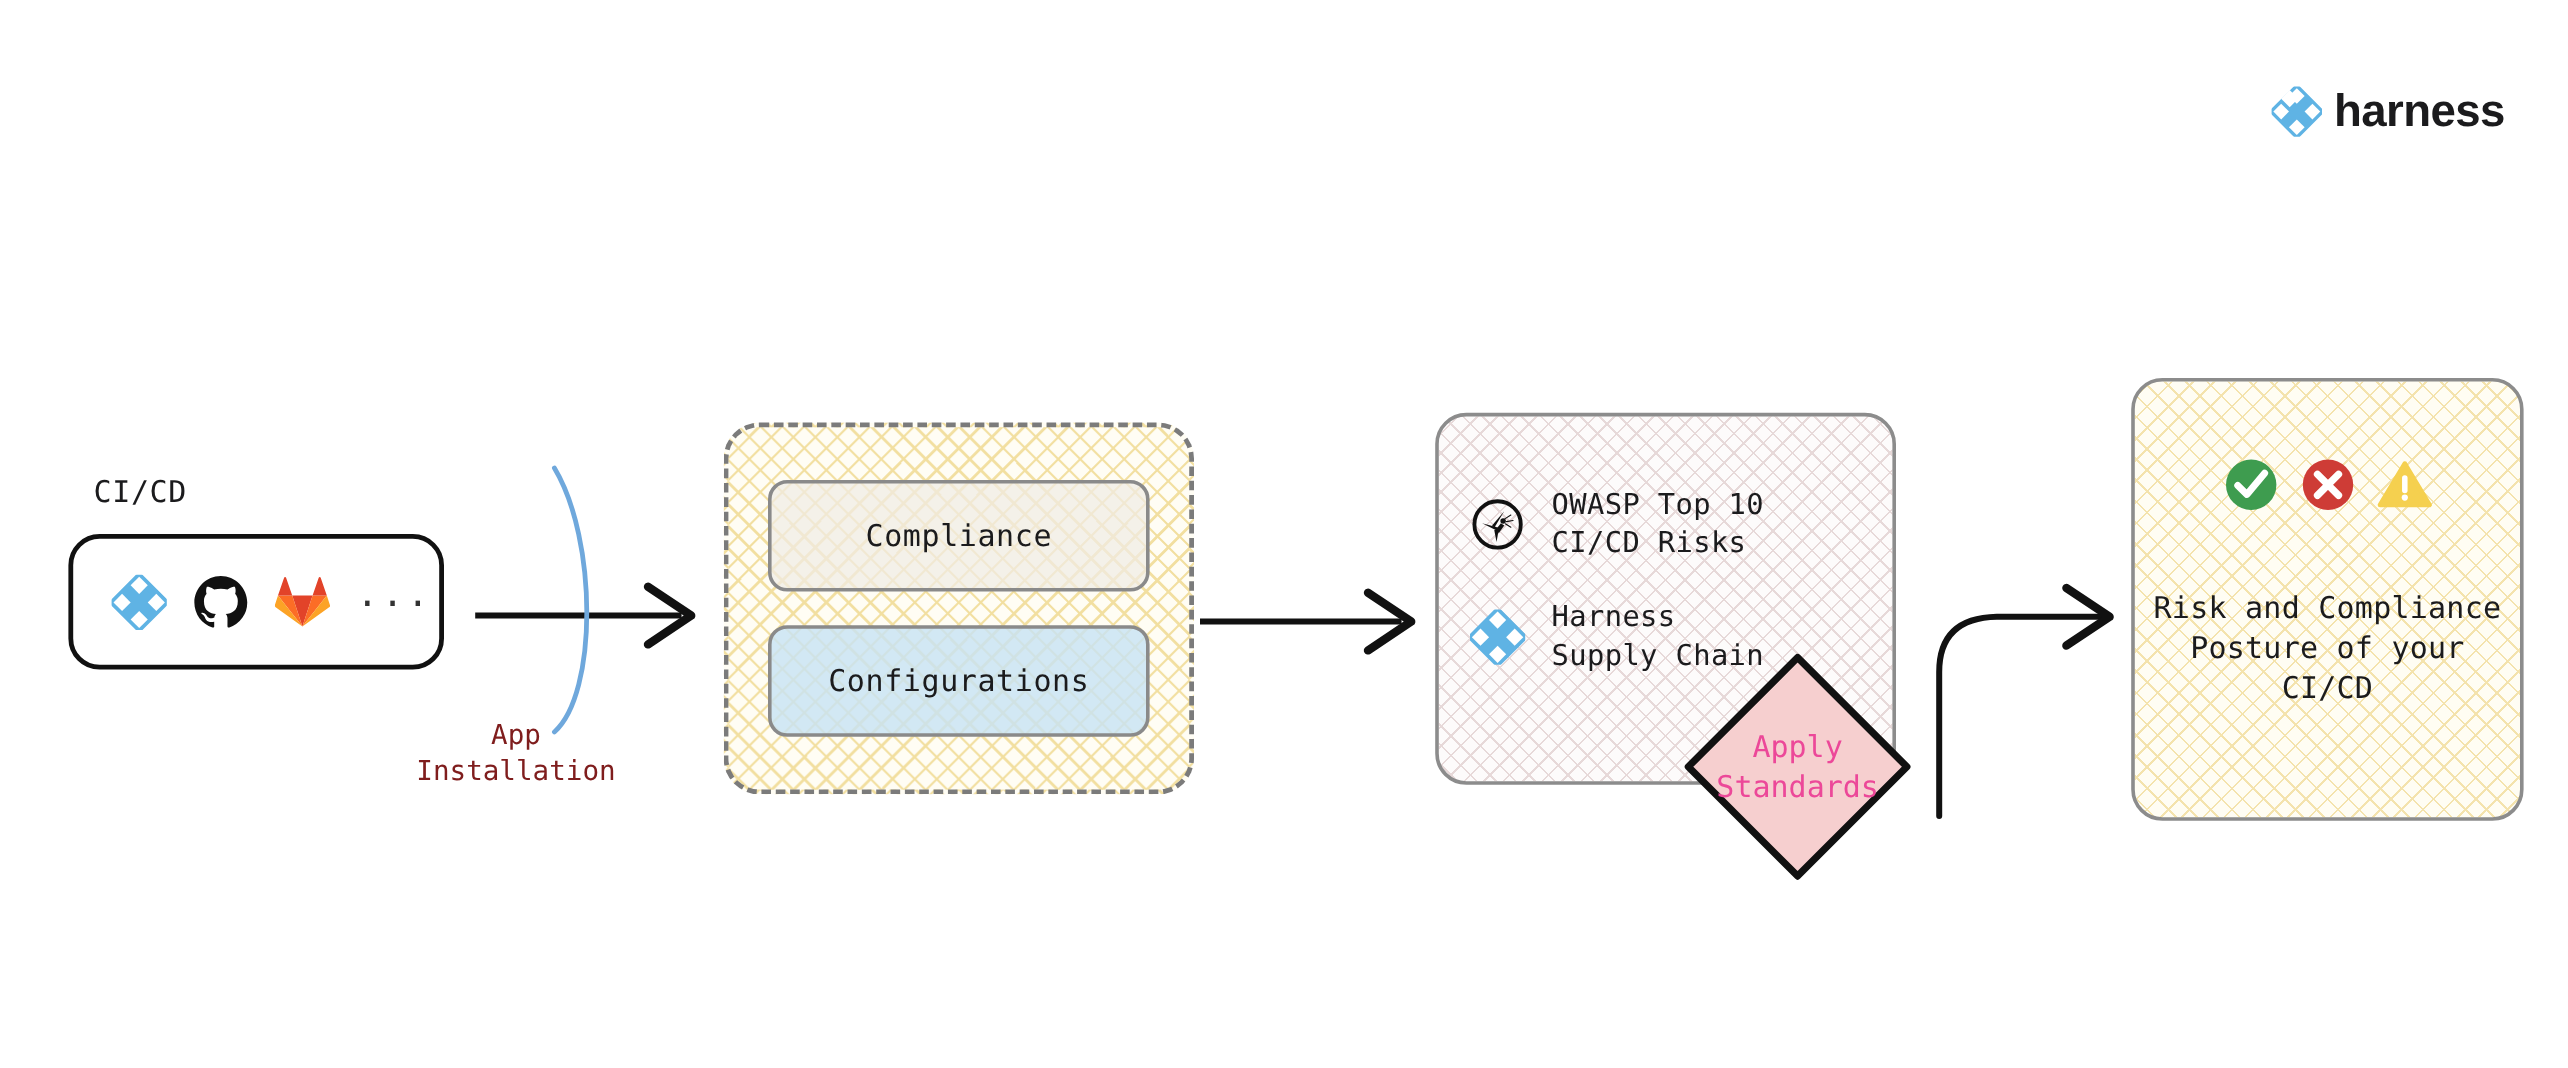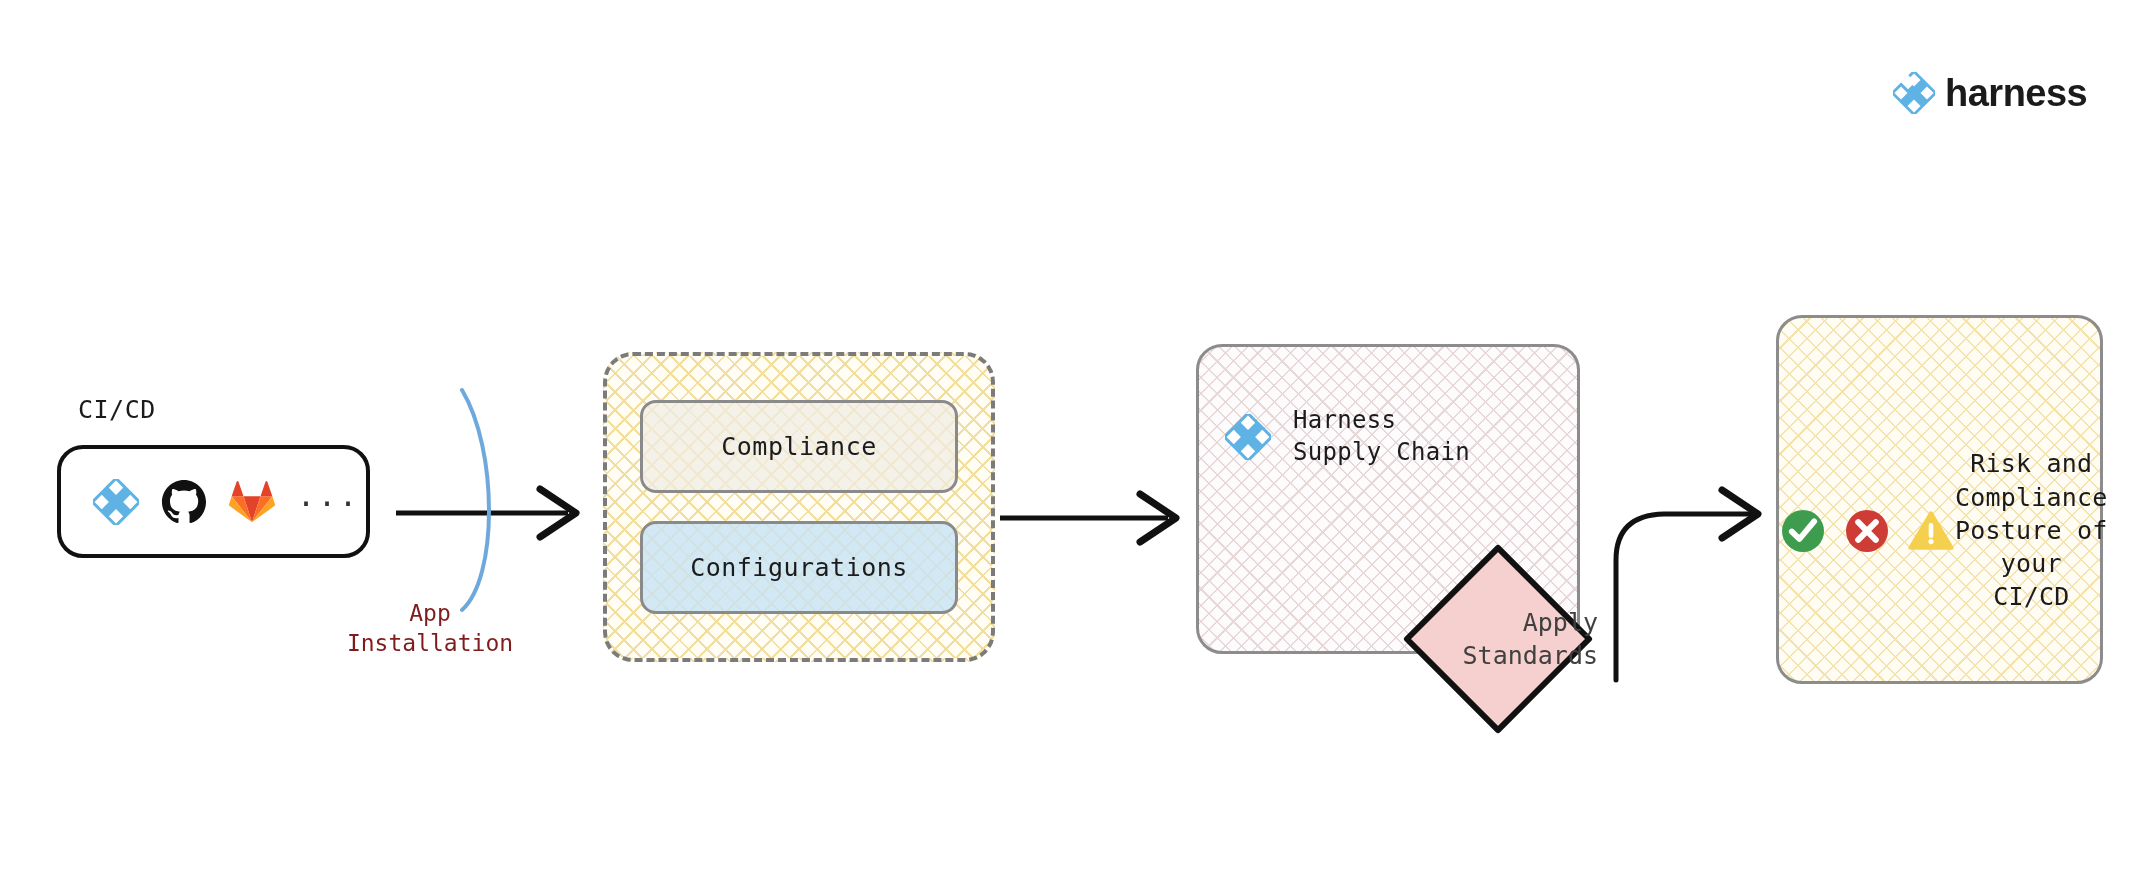--- a/index.html
+++ b/index.html
@@ -157,44 +157,44 @@
     top: 540px;
     width: 198px;
     height: 198px;
   }
   #apply-standards-diamond .diamond-label {
     position: absolute;
     left: 50%;
     top: 50%;
     transform: translate(-50%, -50%);
     width: 200px;
-    text-align: right;
+    text-align: center;
     font-size: 25px;
     line-height: 1.32;
-    color: #404040;
+    color: #ec4899;
     white-space: pre-line;
     pointer-events: none;
   }
 
   
   #outcome-box {
     position: absolute;
     left: 1776px;
     top: 315px;
     width: 327px;
     height: 369px;
     box-sizing: border-box;
     border: 3px solid #8c8c8c;
     border-radius: 26px;
     background-color: #fffdf3;
     background-image:
       repeating-linear-gradient(45deg,  transparent 0 11px, #f4e3ad 11px 12.5px),
       repeating-linear-gradient(-45deg, transparent 0 11px, #f4e3ad 11px 12.5px);
     display: flex;
-    flex-direction: row;
+    flex-direction: column;
     align-items: center;
   }
   #status-icons {
     display: flex;
     align-items: center;
     gap: 16px;
     margin-top: 62px;
   }
   #outcome-text {
     margin-top: 62px;
@@ -287,20 +287,39 @@
 <div id="pipeline-container">
   <div class="inner-card" id="pipelines-card">
     <span>Compliance</span>
   </div>
   <div class="inner-card" id="configurations-card">
     <span>Configurations</span>
   </div>
 </div>
 
 <div id="standards-box">
+  <div class="standard-row">
+    <svg width="46" height="46" viewBox="0 0 100 100">
+      <circle cx="50" cy="50" r="42" fill="none" stroke="#111111" stroke-width="7"></circle>
+      <g fill="#111111">
+        <path d="M62 26 L44 56 L40 52 Z"></path>
+        <path d="M22 48 L52 56 L50 62 Z"></path>
+        <path d="M48 58 L56 48 L62 52 L52 66 Z"></path>
+        <path d="M44 60 L52 60 L48 82 Z"></path>
+        <circle cx="60" cy="44" r="5"></circle>
+      </g>
+      <g stroke="#111111" stroke-width="2" stroke-linecap="round">
+        <line x1="63" y1="40" x2="74" y2="33"></line>
+        <line x1="66" y1="45" x2="78" y2="43"></line>
+        <line x1="64" y1="49" x2="74" y2="55"></line>
+      </g>
+    </svg>
+    <span class="row-text">OWASP Top 10
+CI/CD Risks</span>
+  </div>
 
   <div class="standard-row">
     <svg width="46" height="46" viewBox="0 0 100 100">
       <path d="M50 4 L96 50 L50 96 L4 50 Z" fill="#5FB3E4" stroke="#5FB3E4" stroke-width="14" stroke-linejoin="round"></path>
       <g fill="#ffffff">
         <rect x="39" y="8" width="22" height="22" transform="rotate(45 50 19)"></rect>
         <rect x="39" y="70" width="22" height="22" transform="rotate(45 50 81)"></rect>
         <rect x="8" y="39" width="22" height="22" transform="rotate(45 19 50)"></rect>
         <rect x="70" y="39" width="22" height="22" transform="rotate(45 81 50)"></rect>
       </g>

